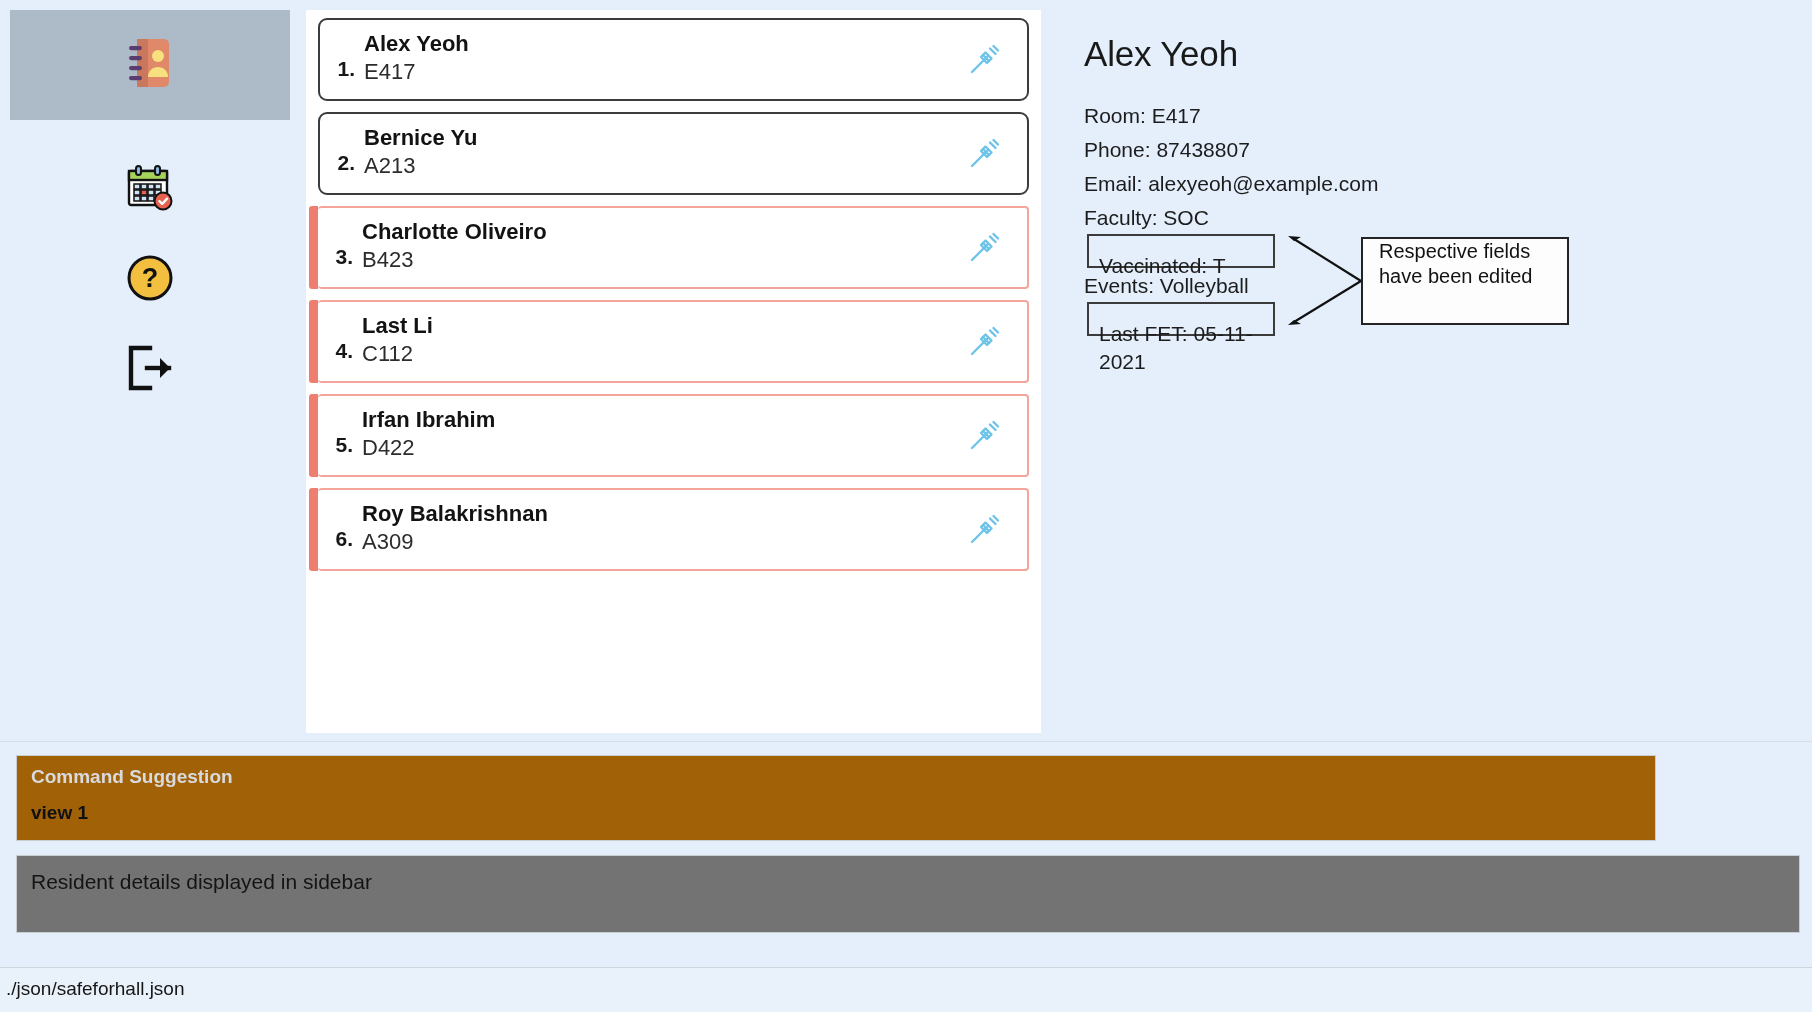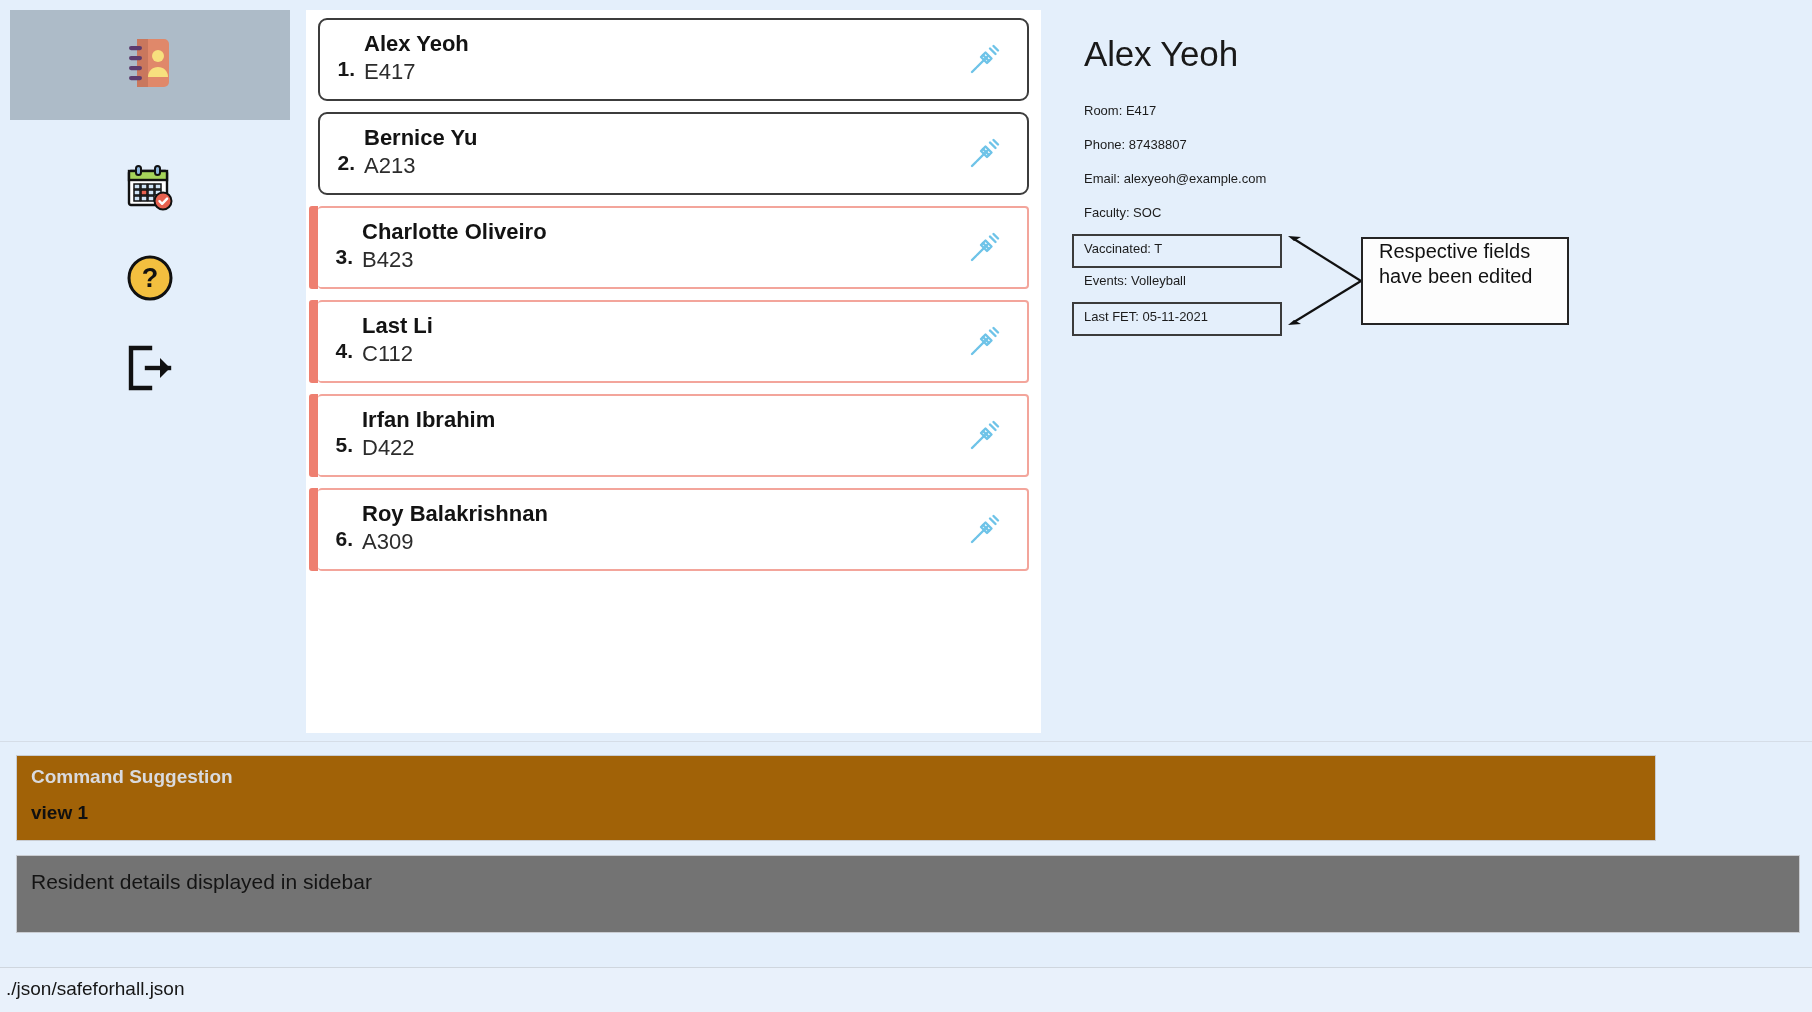--- a/index.html
+++ b/index.html
@@ -113,32 +113,33 @@
   }
   .detail-title {
     font-size: 35px;
     color: #191919;
     line-height: 1;
     margin: 26px 0 0 12px;
     letter-spacing: -0.2px;
   }
   .field-list { margin-top: 27px; }
   .field {
-    font-size: 13px;
+    font-size: 21px;
     color: #1c1c1c;
     padding: 4px 0 4px 12px;
     line-height: 1.35;
     height: 34px;
   }
   .field.boxed {
     border: 2px solid #3b3b3b;
-    width: 210px;
+    width: 188px;
     padding-left: 10px;
-    padding-top: 4px;
+    padding-top: 16px;
     height: 34px;
+    margin-left: 15px;
   }
 
   
   .callout {
     position: absolute;
     left: 1361px; top: 237px;
     width: 208px; height: 88px;
     background: #fdfdfd;
     border: 2px solid #242424;
     display: flex;

